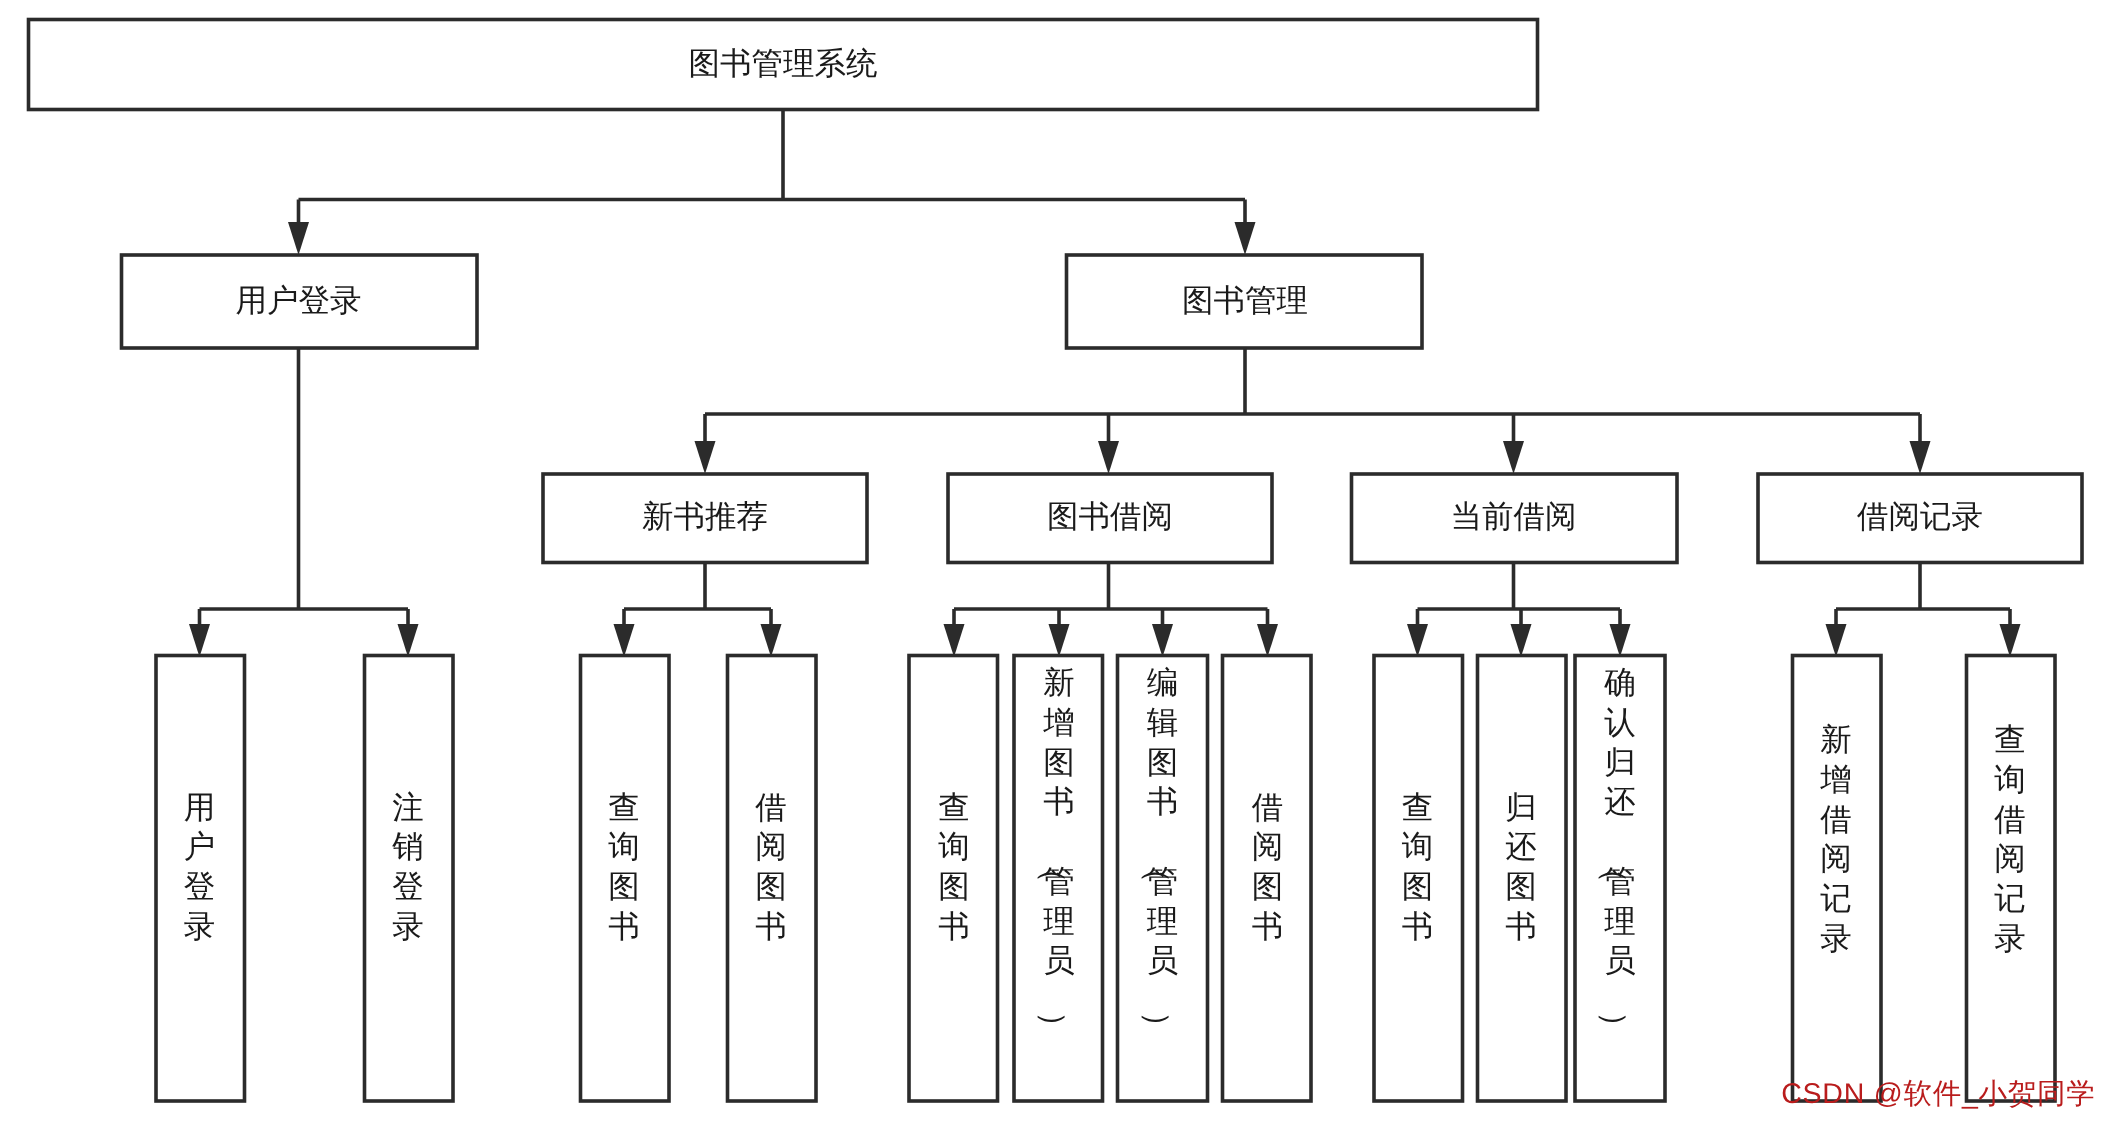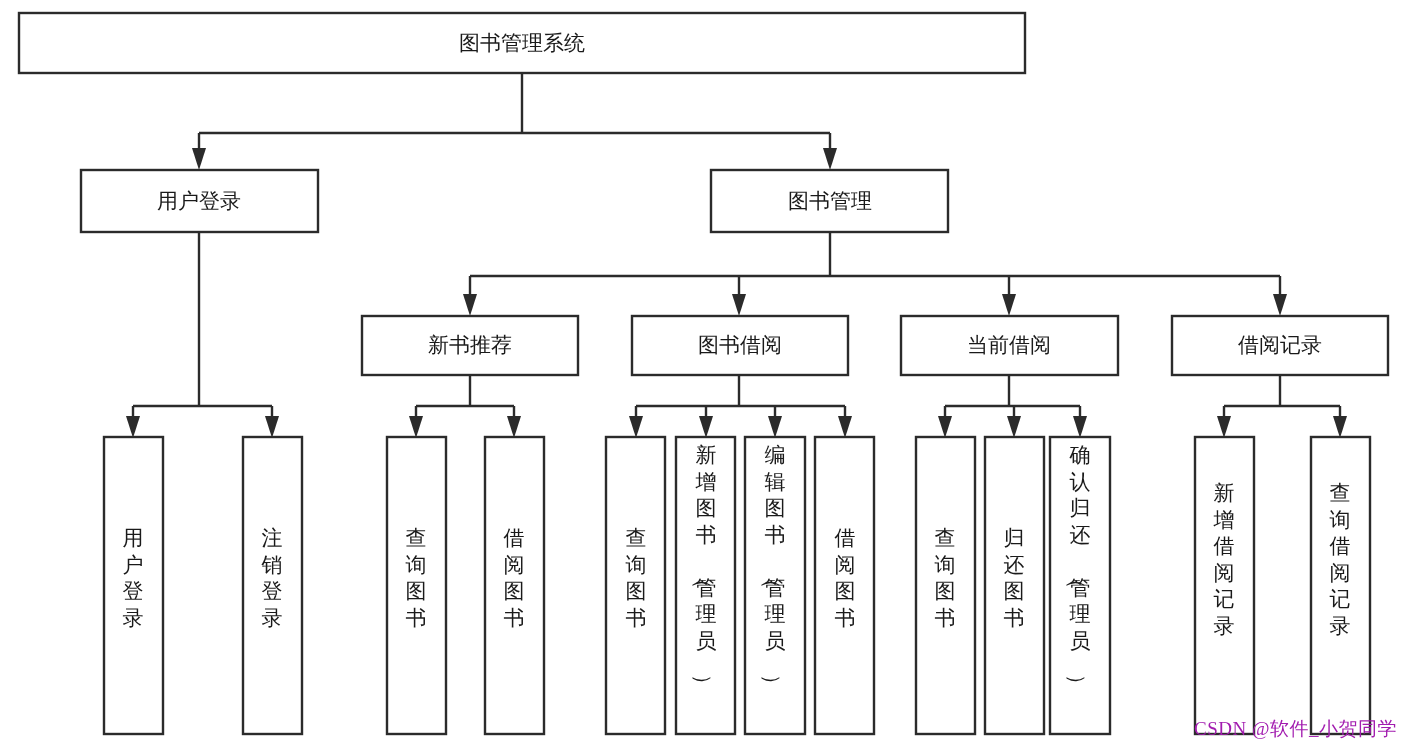--- a/index.html
+++ b/index.html
@@ -51,23 +51,23 @@
   .node-label-v {
     font-family: "Liberation Sans", "DejaVu Sans", sans-serif;
     font-size: 21px;
     fill: #1a1a1a;
     text-anchor: middle;
   }
   .watermark {
     position: absolute;
     right: 8px;
     bottom: 5px;
-    font-family: Liberation Serif, serif;
+    font-family: Liberation Sans, sans-serif;
     font-size: 19px;
-    color: #a21caf;
+    color: #b91c1c;
     letter-spacing: 0.5px;
     white-space: nowrap;
     user-select: none;
   }
 </style>
 </head>
 <body>
 
 <div id="diagram-root">
 

